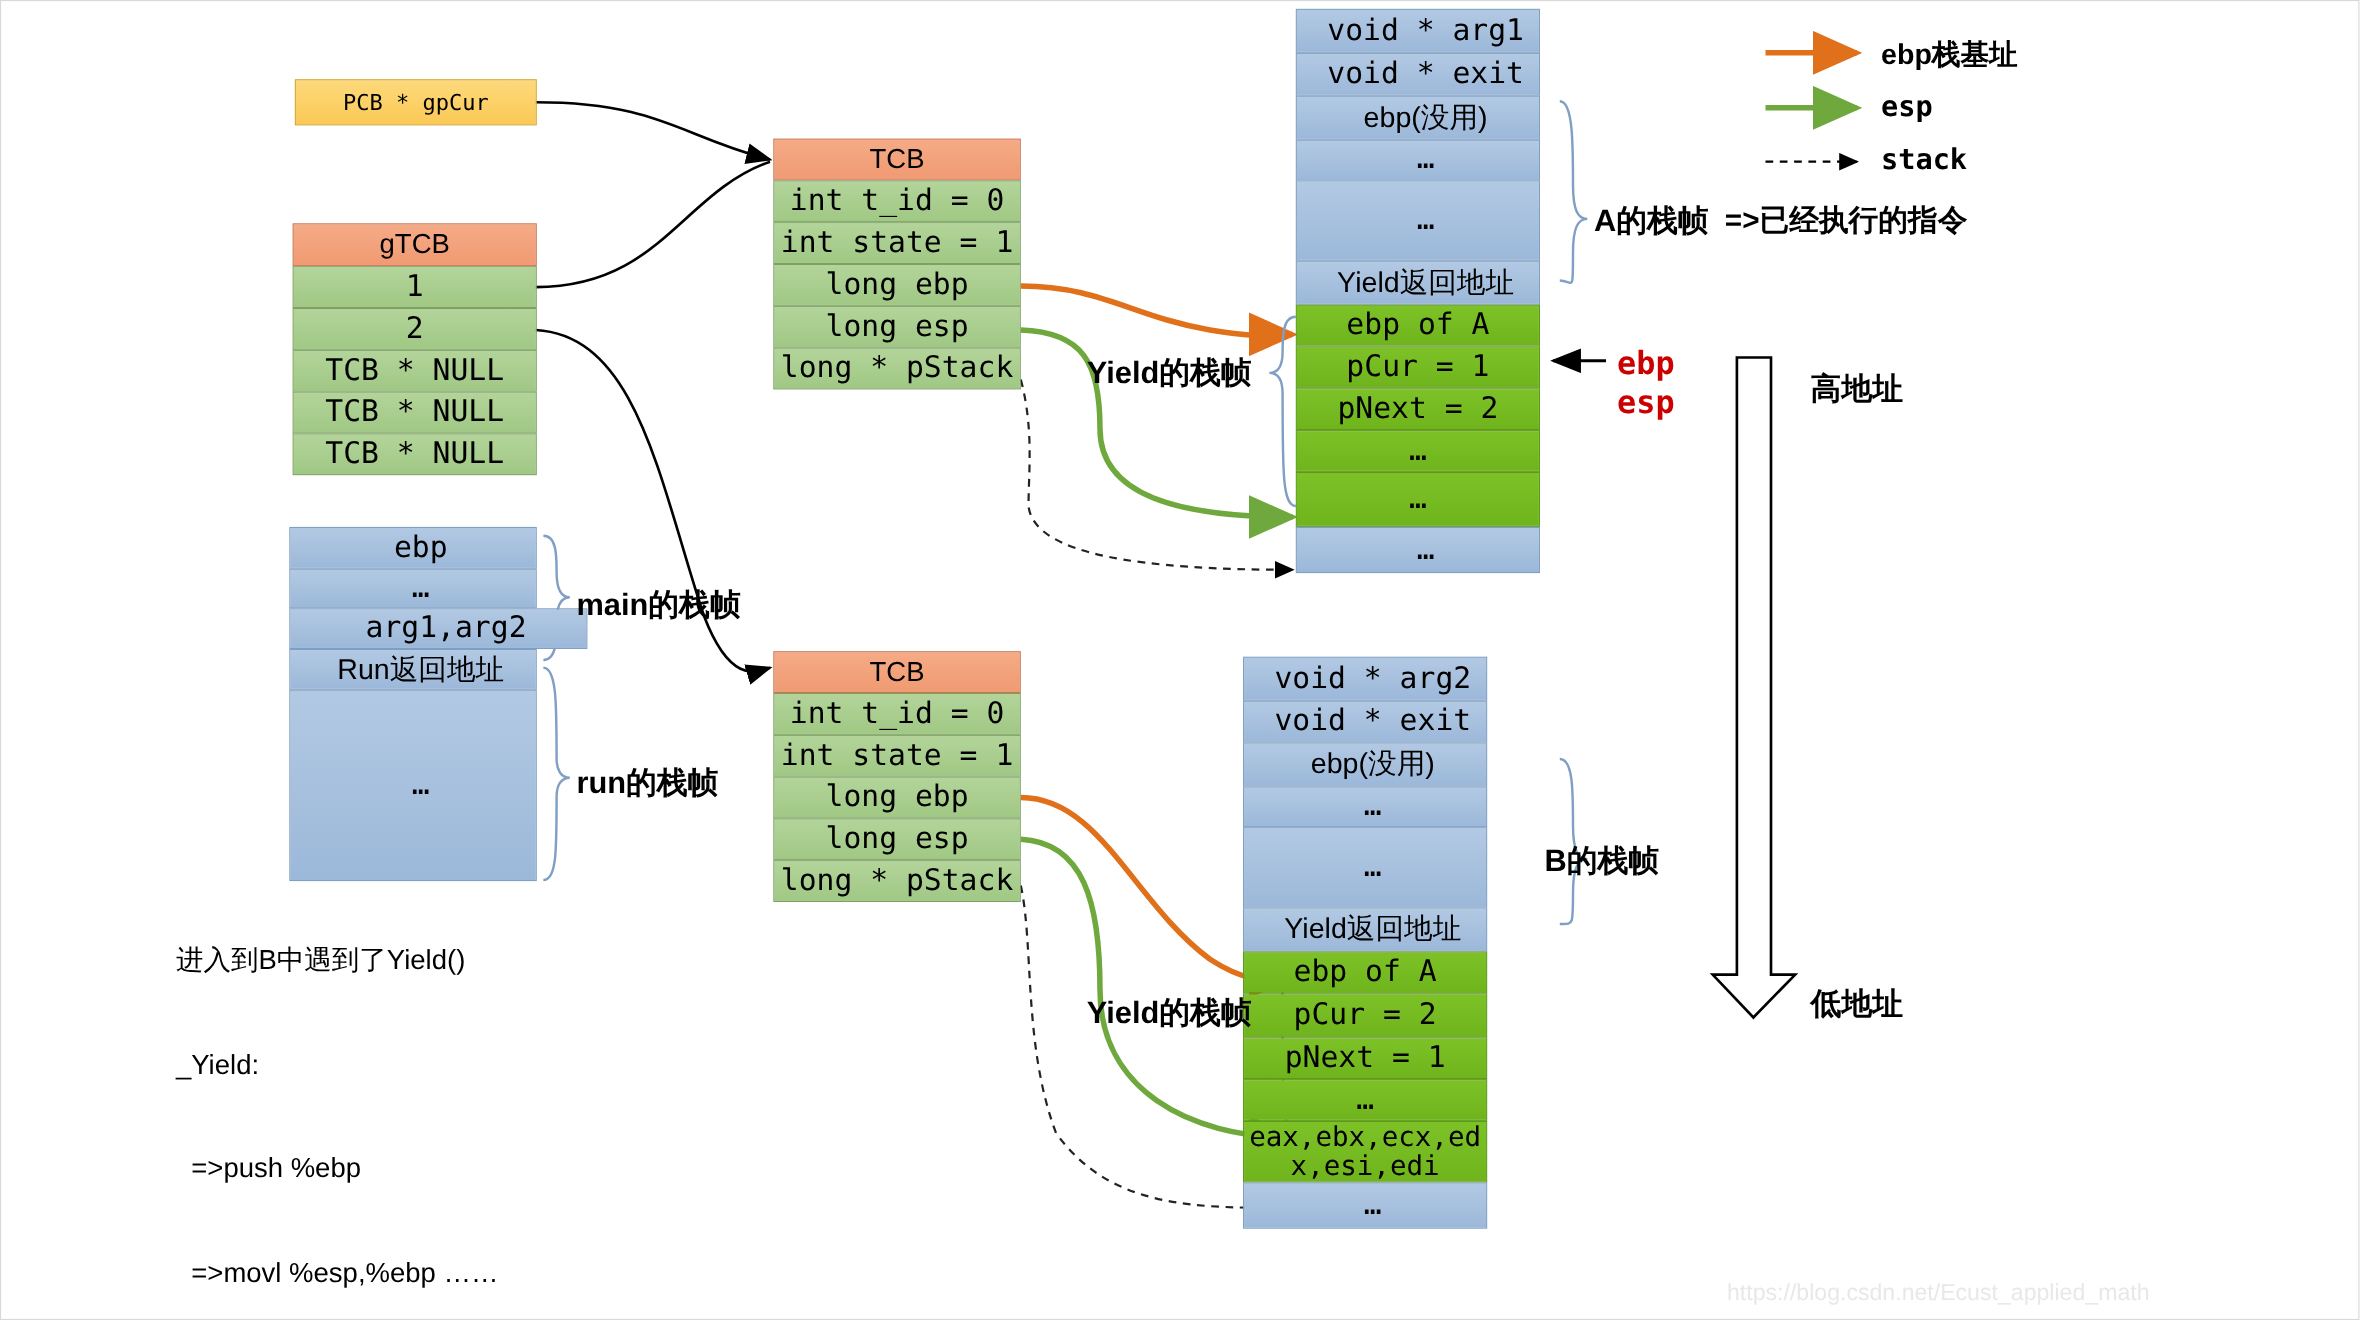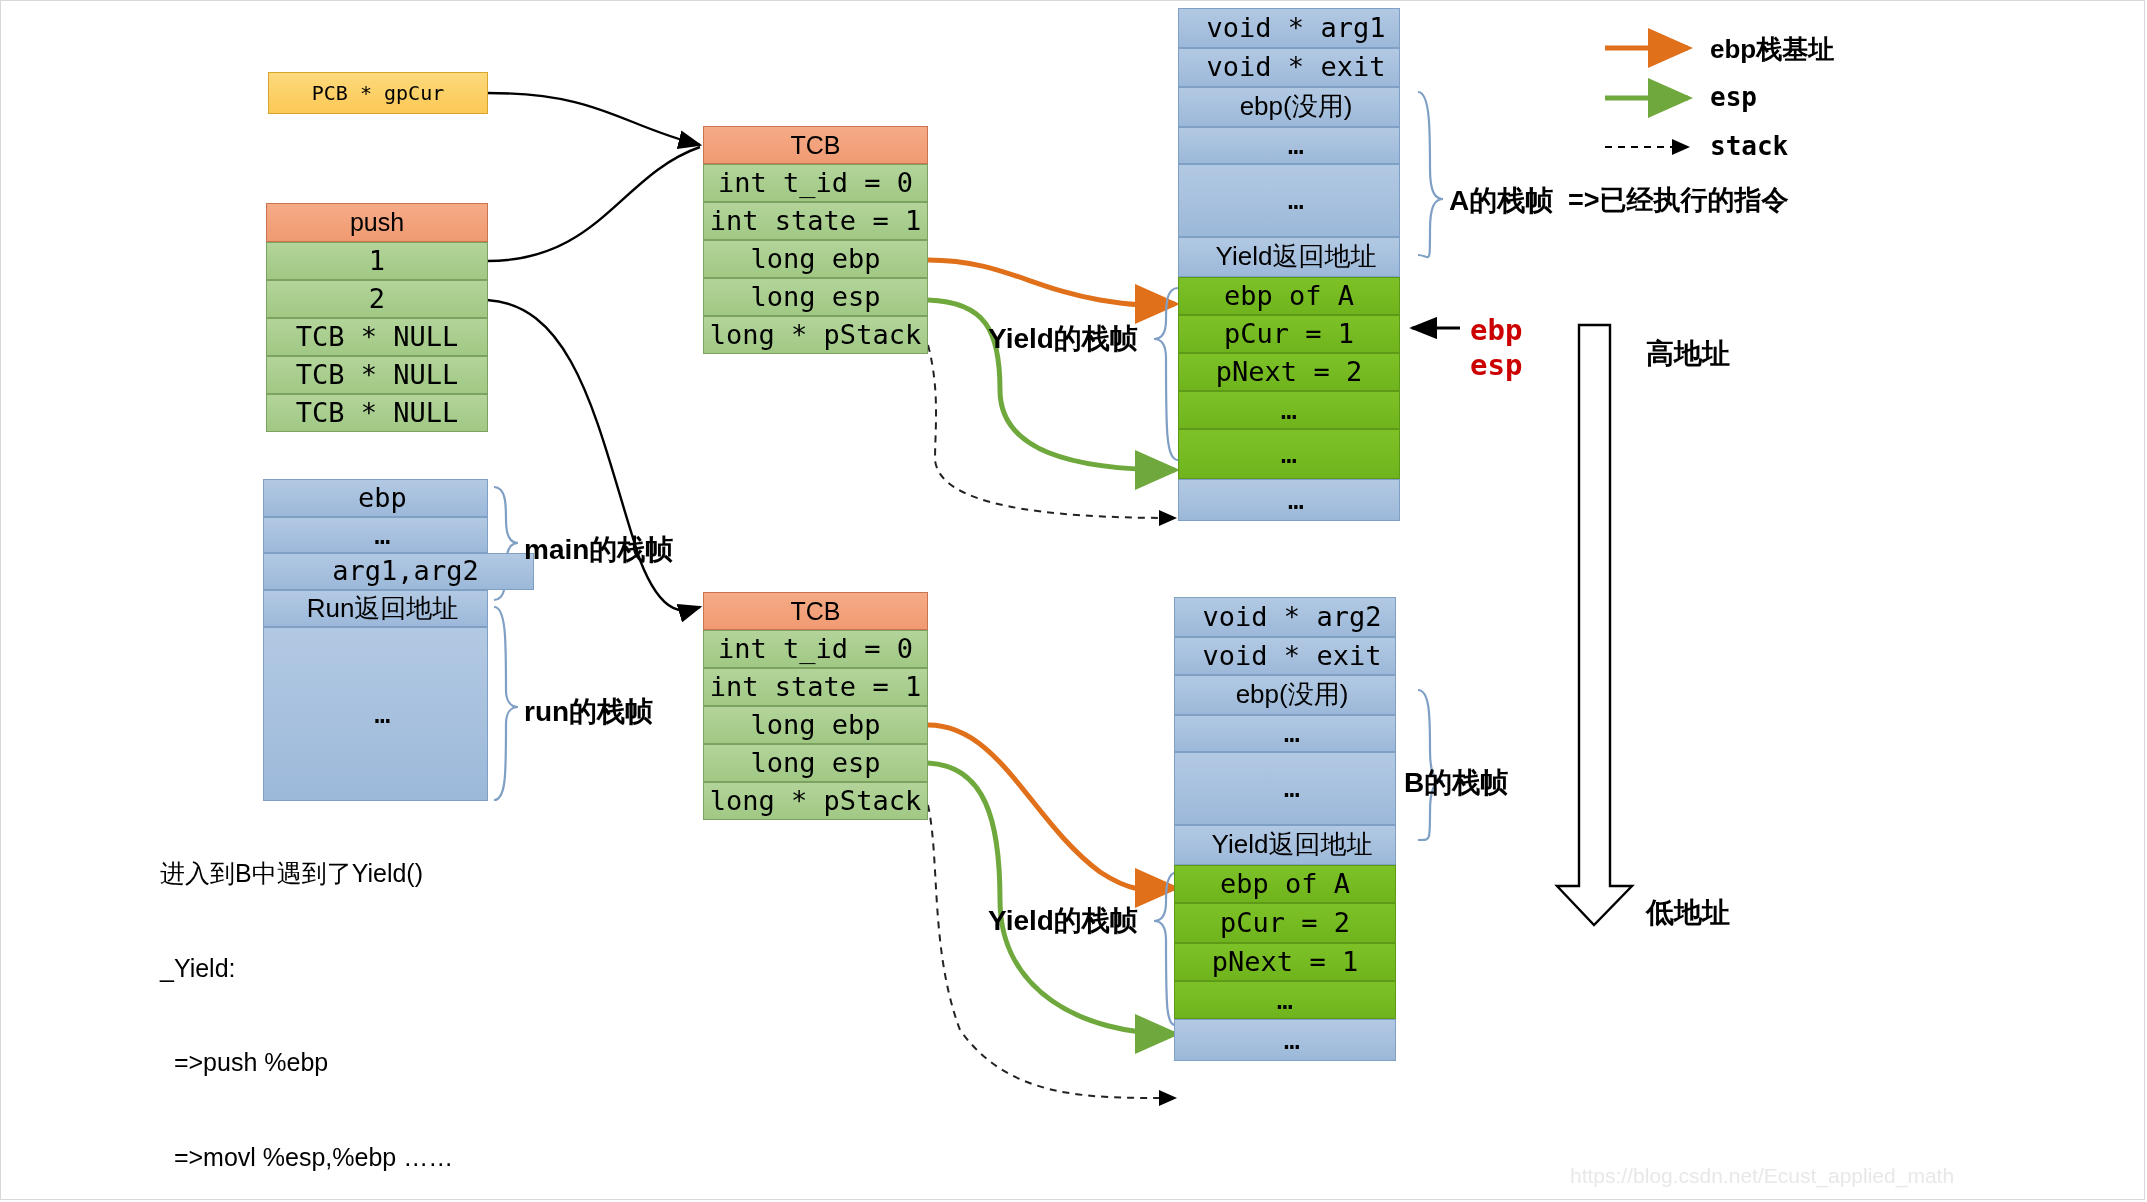--- a/index.html
+++ b/index.html
@@ -138,21 +138,21 @@
     <line x1="1605" y1="48" x2="1688" y2="48" stroke="#e0701a" stroke-width="5" marker-end="url(#arrowOrange)"></line>
     <line x1="1605" y1="98" x2="1688" y2="98" stroke="#6fa83c" stroke-width="5" marker-end="url(#arrowGreen)"></line>
     <line x1="1605" y1="147" x2="1688" y2="147" stroke="#000" stroke-width="2" stroke-dasharray="7,6" marker-end="url(#arrowBlackSm)"></line>
 
     <polygon points="1579,325 1610,325 1610,886 1632,886 1594,925 1557,886 1579,886" fill="#ffffff" stroke="#000" stroke-width="2.4"></polygon>
   </svg>
 
   <div class="box cell yellow-box" style="left:268px;top:72px;width:220px;height:42px;">PCB * gpCur</div>
 
   <div class="box" style="left:266px;top:203px;width:222px;height:228px;">
-    <div class="cell orange-head" style="width:222px;height:39px;">push</div>
+    <div class="cell orange-head" style="width:222px;height:39px;">gTCB</div>
     <div class="cell green-cell" style="width:222px;height:38px;">1</div>
     <div class="cell green-cell" style="width:222px;height:38px;">2</div>
     <div class="cell green-cell" style="width:222px;height:38px;">TCB * NULL</div>
     <div class="cell green-cell" style="width:222px;height:38px;">TCB * NULL</div>
     <div class="cell green-cell" style="width:222px;height:38px;">TCB * NULL</div>
   </div>
 
   <div class="box" style="left:703px;top:126px;width:225px;height:226px;">
     <div class="cell orange-head" style="width:225px;height:38px;">TCB</div>
     <div class="cell green-cell" style="width:225px;height:38px;">int t_id = 0</div>
@@ -199,32 +199,34 @@
     <div class="cell blue-cell" style="width:222px;height:42px;">…</div>
   </div>
 
   <div class="label cn" style="left:1449px;top:182px;font-size:28px;">A的栈帧</div>
 
   <div class="label cn" style="left:988px;top:320px;font-size:28px;">Yield的栈帧</div>
 
   <div class="label redlabel" style="left:1470px;top:313px;">ebp</div>
   <div class="label redlabel" style="left:1470px;top:348px;">esp</div>
 
-  <div class="box" style="left:1174px;top:597px;width:222px;height:522px;">
+  <div class="box" style="left:1130px;top:597px;width:222px;height:522px;">
     <div class="cell blue-cell" style="width:222px;height:40px;">void * arg2</div>
     <div class="cell blue-cell" style="width:222px;height:38px;">void * exit</div>
     <div class="cell blue-cell cn" style="width:222px;height:40px;font-size:26px;">ebp(没用)</div>
     <div class="cell blue-cell" style="width:222px;height:37px;">…</div>
     <div class="cell blue-cell" style="width:222px;height:73px;">…</div>
     <div class="cell blue-cell cn" style="width:222px;height:40px;font-size:26px;">Yield返回地址</div>
 
     <div class="cell brightgreen-cell" style="width:222px;height:38px;">ebp of A</div>
     <div class="cell brightgreen-cell" style="width:222px;height:40px;">pCur = 2</div>
     <div class="cell brightgreen-cell" style="width:222px;height:38px;">pNext = 1</div>
     <div class="cell brightgreen-cell" style="width:222px;height:38px;">…</div>
+    <div class="cell brightgreen-cell" style="width:222px;height:56px;font-size:25px;line-height:26px;">eax,ebx,ecx,ed
+x,esi,edi</div>
 
     <div class="cell blue-cell" style="width:222px;height:42px;">…</div>
   </div>
 
   <div class="label cn" style="left:1404px;top:764px;font-size:28px;">B的栈帧</div>
 
   <div class="label cn" style="left:988px;top:902px;font-size:28px;">Yield的栈帧</div>
 
   <div class="label cn legend-text" style="left:1710px;top:32px;">ebp栈基址</div>
   <div class="label mono legend-text" style="left:1710px;top:82px;">esp</div>

